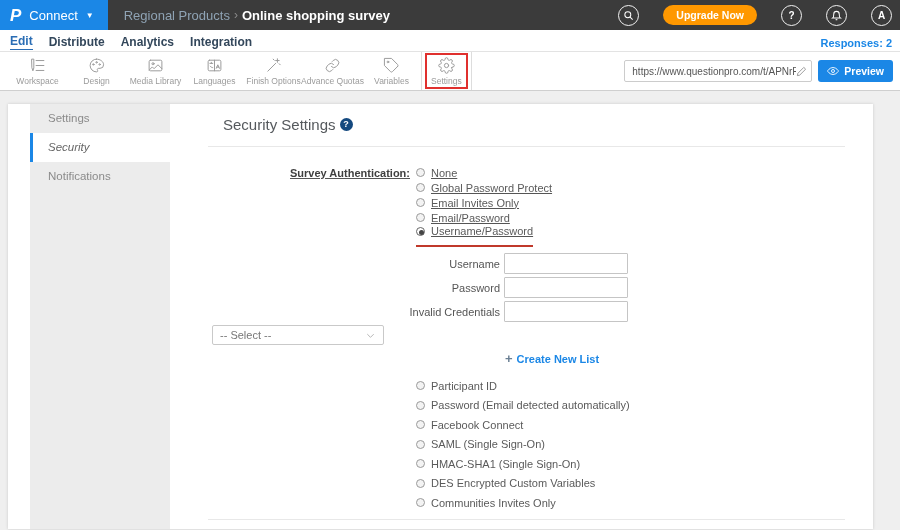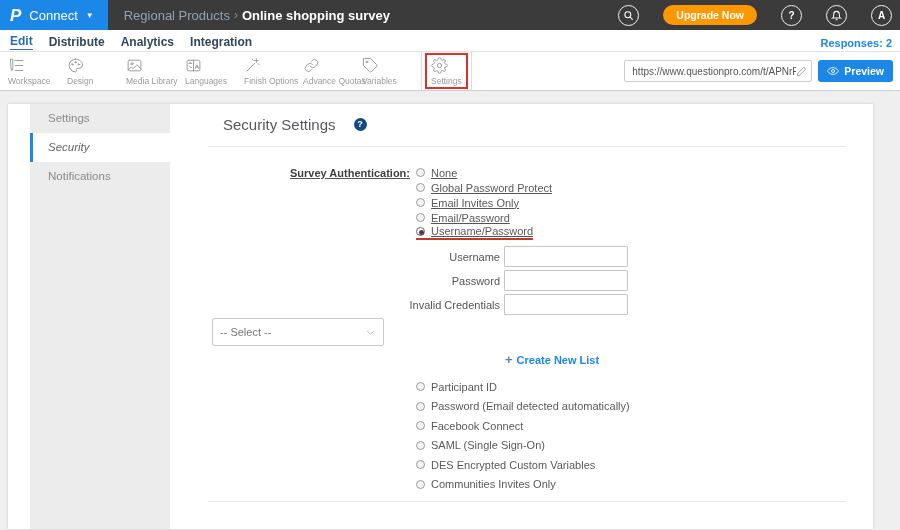--- a/index.html
+++ b/index.html
@@ -29,21 +29,21 @@
   .sub-nav { height:22px; background:#fff; display:flex; align-items:center;
     padding:4px 8px 0 10px; border-bottom:1px solid #e3e3e3; }
   .nav-item { font-size:12px; font-weight:700; color:#33475b; margin-right:16px;
     cursor:pointer; line-height:1.1; }
   .nav-item.active { color:#2a6db4; border-bottom:1px solid #2a6db4; padding-bottom:1px; }
   .responses { margin-left:auto; font-size:11px; font-weight:700; color:#1b87e6; }
 
   
   .toolbar { height:39px; background:#fff; border-bottom:1px solid #cfcfcf;
     display:flex; align-items:center; padding-left:8px; }
-  .tool { width:59px; display:flex; flex-direction:column; align-items:flex-start;
+  .tool { width:59px; display:flex; flex-direction:column; align-items:center;
     justify-content:center; gap:2px; cursor:pointer; }
   .tool svg { width:17px; height:17px; stroke:#9b9b9b; fill:none;
     stroke-width:1.4; stroke-linecap:round; stroke-linejoin:round; }
   .tool-label { font-size:8.5px; color:#9b9b9b; white-space:nowrap; }
   .tool.highlighted { width:auto; border:2px solid #e0302e; padding:2px 4px 1px; margin:0 3px; }
   .v-div { width:1px; height:38px; background:#ddd; }
   .toolbar-right { margin-left:auto; display:flex; align-items:center; gap:6px; padding-right:7px; }
   .url-box { width:188px; height:22px; border:1px solid #ccc; border-radius:2px;
     background:#fff; display:flex; align-items:center; padding:0 4px 0 7px; }
   .url-text { flex:1; font-size:10px; color:#555; white-space:nowrap; overflow:hidden; }
@@ -56,46 +56,46 @@
   
   .page { height:438px; padding-top:13px; background:#efefef; }
   .card { margin-left:8px; width:865px; height:425px; background:#fff;
     box-shadow:0 0 3px rgba(0,0,0,.15); display:flex; }
   .sidebar { margin-left:22px; width:140px; background:#ececec; flex:0 0 auto; }
   .side-item { height:29px; line-height:29px; padding-left:15px; font-size:11.5px;
     color:#8b8b8b; cursor:pointer; border-left:3px solid transparent; }
   .side-item.active { background:#fff; border-left:3px solid #1b87e6; color:#666;font-style:italic; }
 
   .main { flex:1; padding:8px 28px 0 38px; overflow:hidden; }
-  .title-row { display:flex; align-items:center; gap:18px; height:24px; margin-left:15px; }
+  .title-row { display:flex; align-items:center; gap:4px; height:24px; margin-left:15px; }
   .page-title { font-size:15px; color:#55595d; font-weight:500; }
   .help-circle { width:13px; height:13px; border-radius:50%; background:#14497f; color:#fff;
     font-size:9px; font-weight:bold; display:flex; align-items:center; justify-content:center;
     cursor:pointer; }
   .h-div { border-top:1px solid #e8e8e8; margin-top:10px; }
 
   .form { margin-top:18px; font-size:11px; color:#555; }
   .auth-row { display:flex;text-decoration:underline; }
   .auth-label { width:202px; text-align:right; font-weight:bold; color:#3f3f3f; padding-top:2px; }
   .radio-col { margin-left:6px; }
   .radio-row { display:flex; align-items:center; height:15px; cursor:pointer; width:fit-content; }
   .radio { width:9px; height:9px; border:1px solid #9a9a9a; border-radius:50%;
     background:#f3f3f3; margin-right:6px; position:relative; flex:0 0 auto; }
   .radio.checked { background:#fff; border-color:#666; }
   .radio.checked::after { content:""; position:absolute; left:2px; top:2px; width:5px; height:5px;
     border-radius:50%; background:#444; }
-  .radio-row.selected { border-bottom:2px solid #c0392b; height:auto; padding-bottom:1px; }
+  .radio-row.selected { border-bottom:2px solid #c0392b; height:auto; padding-bottom:8px; }
   .radio-label { white-space:nowrap; color:#5a5a5a; }
 
   .fields { margin-top:6px; }
   .field-row { display:flex; align-items:center; margin-bottom:3px; }
   .field-label { width:292px; text-align:right; color:#555; padding-right:0; }
   .text-input { margin-left:4px; width:124px; height:21px; border:1px solid #c5c5c5;
     border-radius:1px; font-size:11px; padding:0 5px; color:#333; outline:none; }
-  .select-box { margin-left:4px; width:172px; height:28px; border:1px solid #c9c9c9;
+  .select-box { margin-left:4px; width:172px; height:20px; border:1px solid #c9c9c9;
     border-radius:2px; display:flex; align-items:center; padding:0 7px; cursor:pointer;
     background:#fff; }
   .select-value { flex:1; color:#777; }
   .select-box svg { width:11px; height:11px; stroke:#b0b0b0; fill:none; stroke-width:2; }
   .create-list { margin-left:297px; margin-top:7px; display:flex; align-items:center; gap:4px;
     color:#1b87e6; cursor:pointer; width:fit-content; }
   .plus { font-size:13px; font-weight:bold; color:#6a7f93; line-height:1; }
   .create-label { font-weight:600; }
 
   .group2 { margin-left:208px; margin-top:13px; }
@@ -313,20 +313,24 @@
           <div class="radio-row">
             <span class="radio"></span>
             <span class="radio-label">Facebook Connect</span>
           </div>
           <div class="radio-row">
             <span class="radio"></span>
             <span class="radio-label">SAML (Single Sign-On)</span>
           </div>
           <div class="radio-row">
             <span class="radio"></span>
+            <span class="radio-label">HMAC-SHA1 (Single Sign-On)</span>
+          </div>
+          <div class="radio-row">
+            <span class="radio"></span>
             <span class="radio-label">DES Encrypted Custom Variables</span>
           </div>
           <div class="radio-row">
             <span class="radio"></span>
             <span class="radio-label">Communities Invites Only</span>
           </div>
         </div>
 
         <div class="save-div"></div>
 

